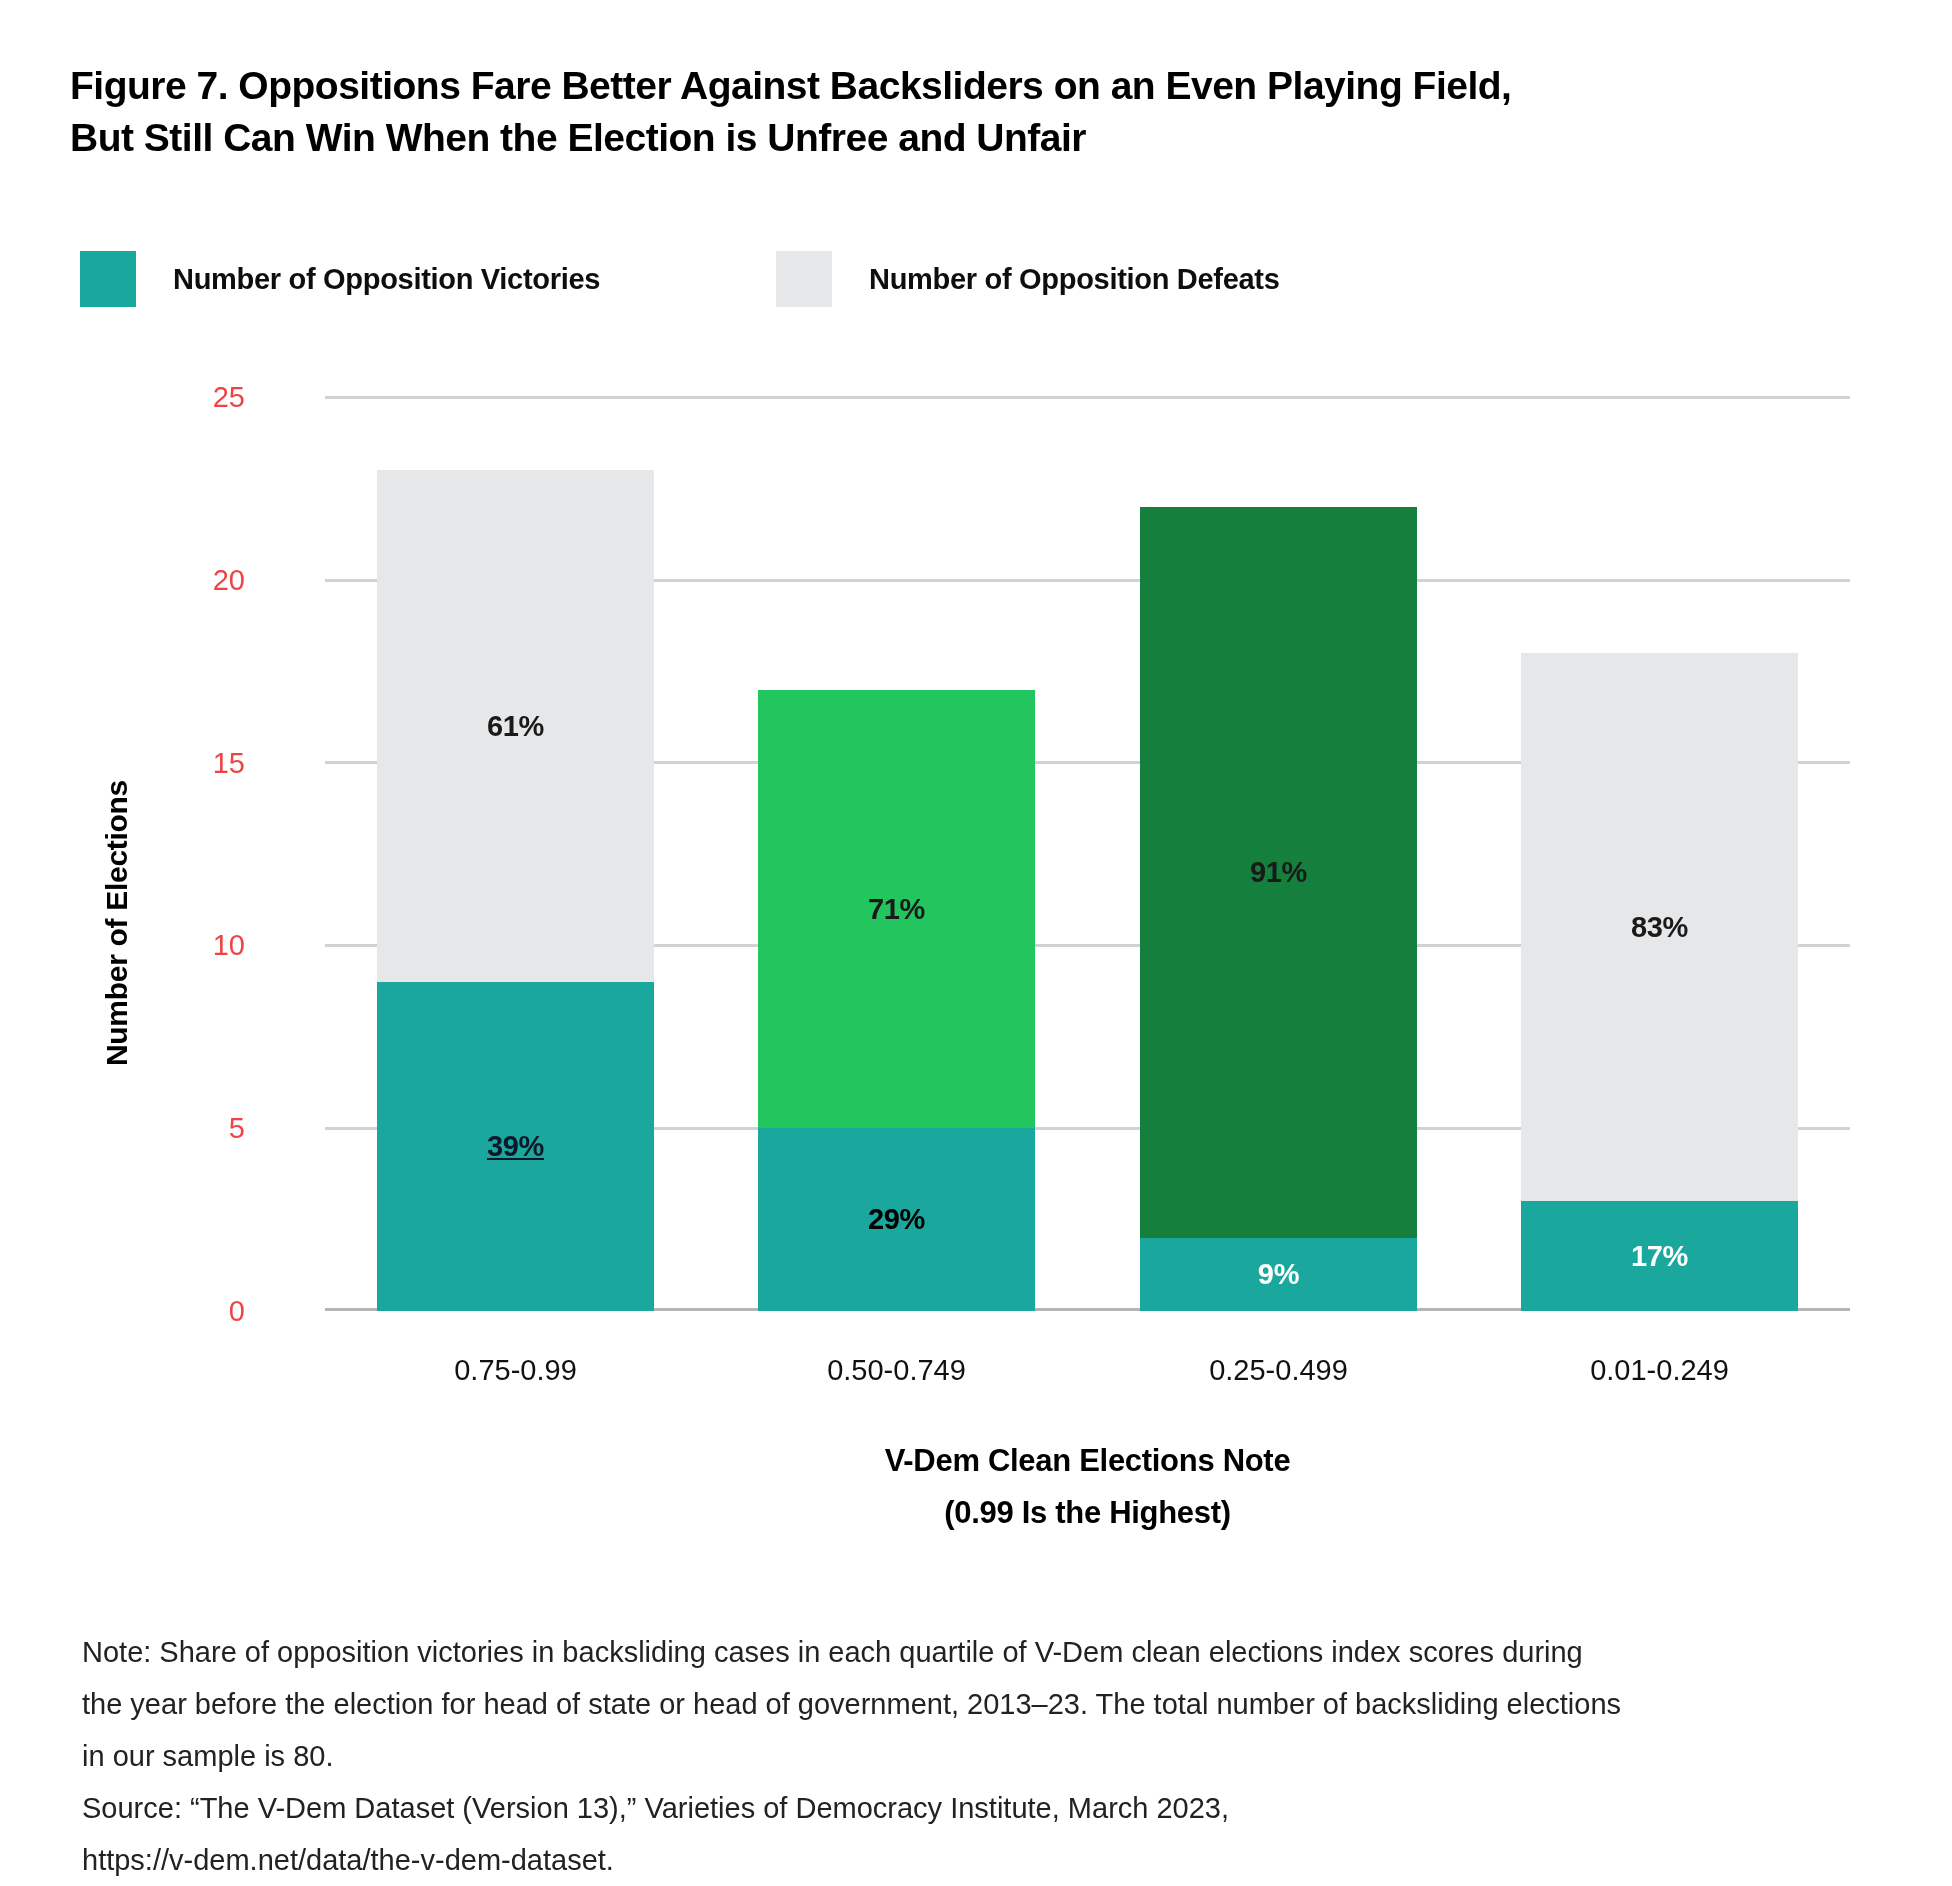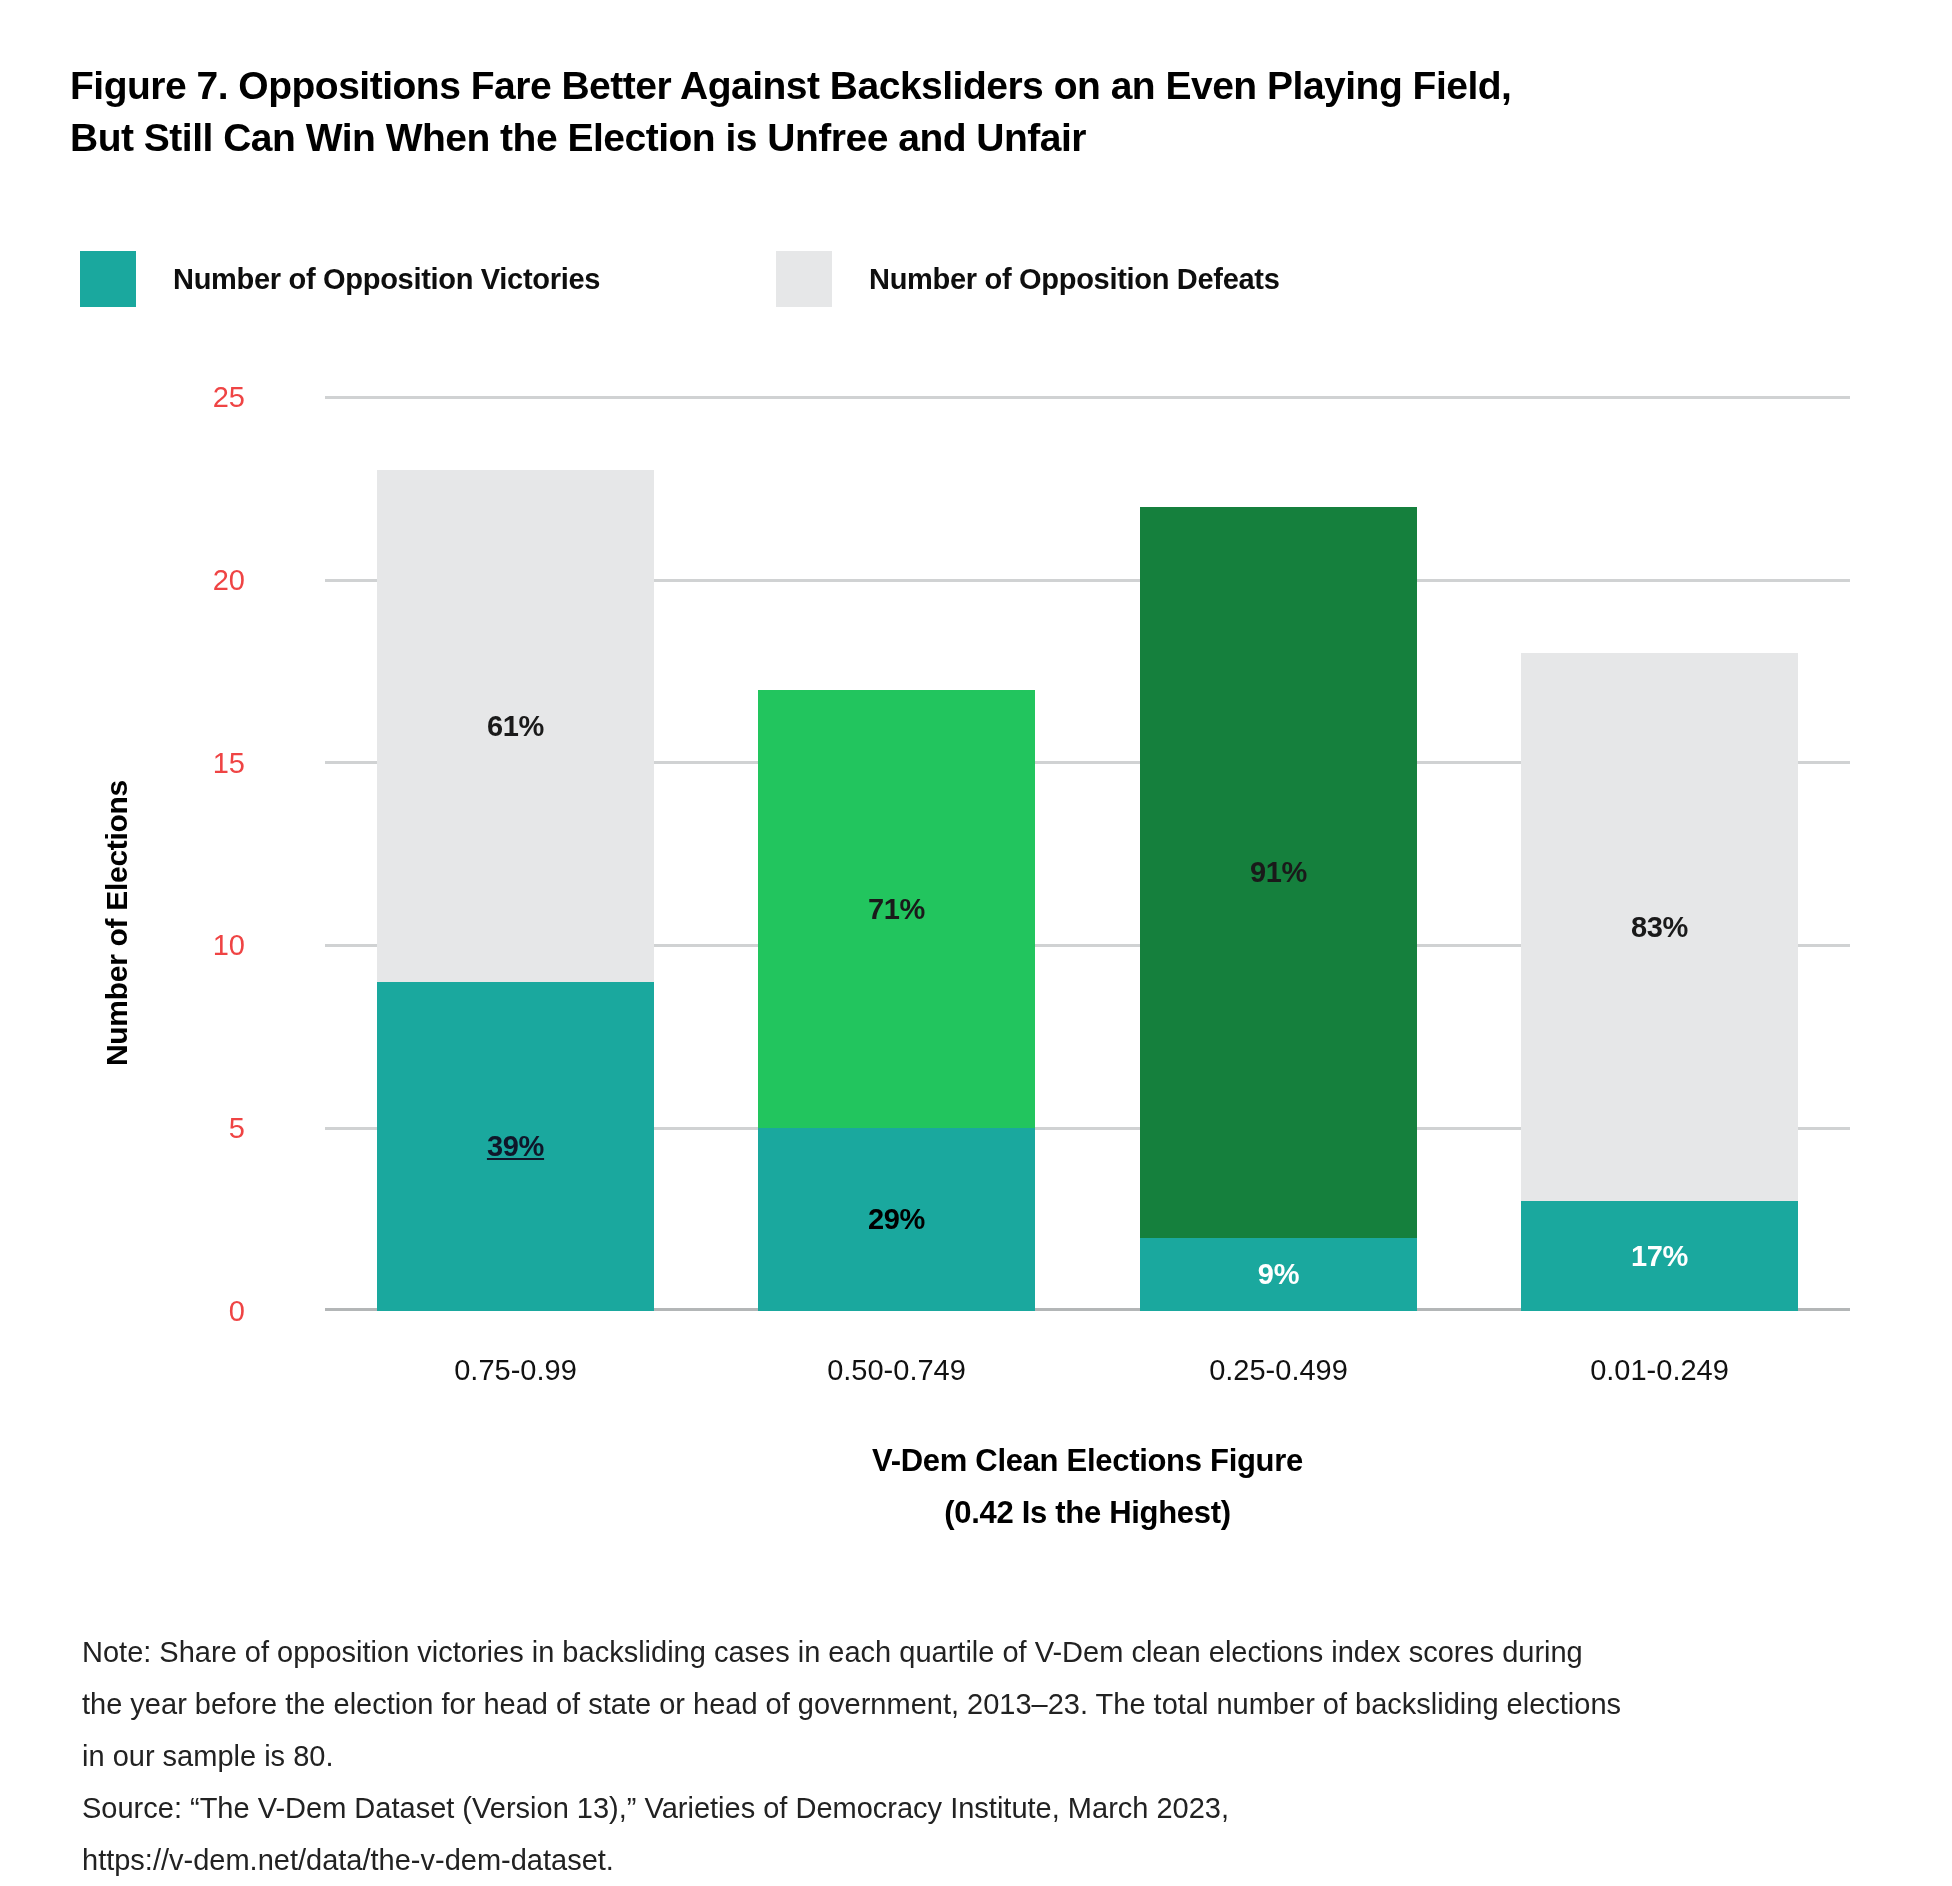--- a/index.html
+++ b/index.html
@@ -107,22 +107,22 @@
           <span class="seg-label" style="color: rgb(255, 255, 255);">17%</span>
         </div>
         <div class="seg" style="bottom: 110px; height: 548px; background: rgb(230, 231, 232);">
           <span class="seg-label" style="color: rgb(26, 26, 26);">83%</span>
         </div>
       </div>
       <div class="xtick" style="left: 1144px; width: 381px;">0.01-0.249</div>
     </div>
 
   <div class="xlabel">
-    <div>V-Dem Clean Elections Figure</div>
-    <div>(0.42 Is the Highest)</div>
+    <div>V-Dem Clean Elections Note</div>
+    <div>(0.99 Is the Highest)</div>
   </div>
 
   <div class="note">
     <div>Note: Share of opposition victories in backsliding cases in each quartile of V-Dem clean elections index scores during</div>
     <div>the year before the election for head of state or head of government, 2013–23. The total number of backsliding elections</div>
     <div>in our sample is 80.</div>
     <div>Source: “The V-Dem Dataset (Version 13),” Varieties of Democracy Institute, March 2023,</div>
     <div>https://v-dem.net/data/the-v-dem-dataset.</div>
   </div>
 

